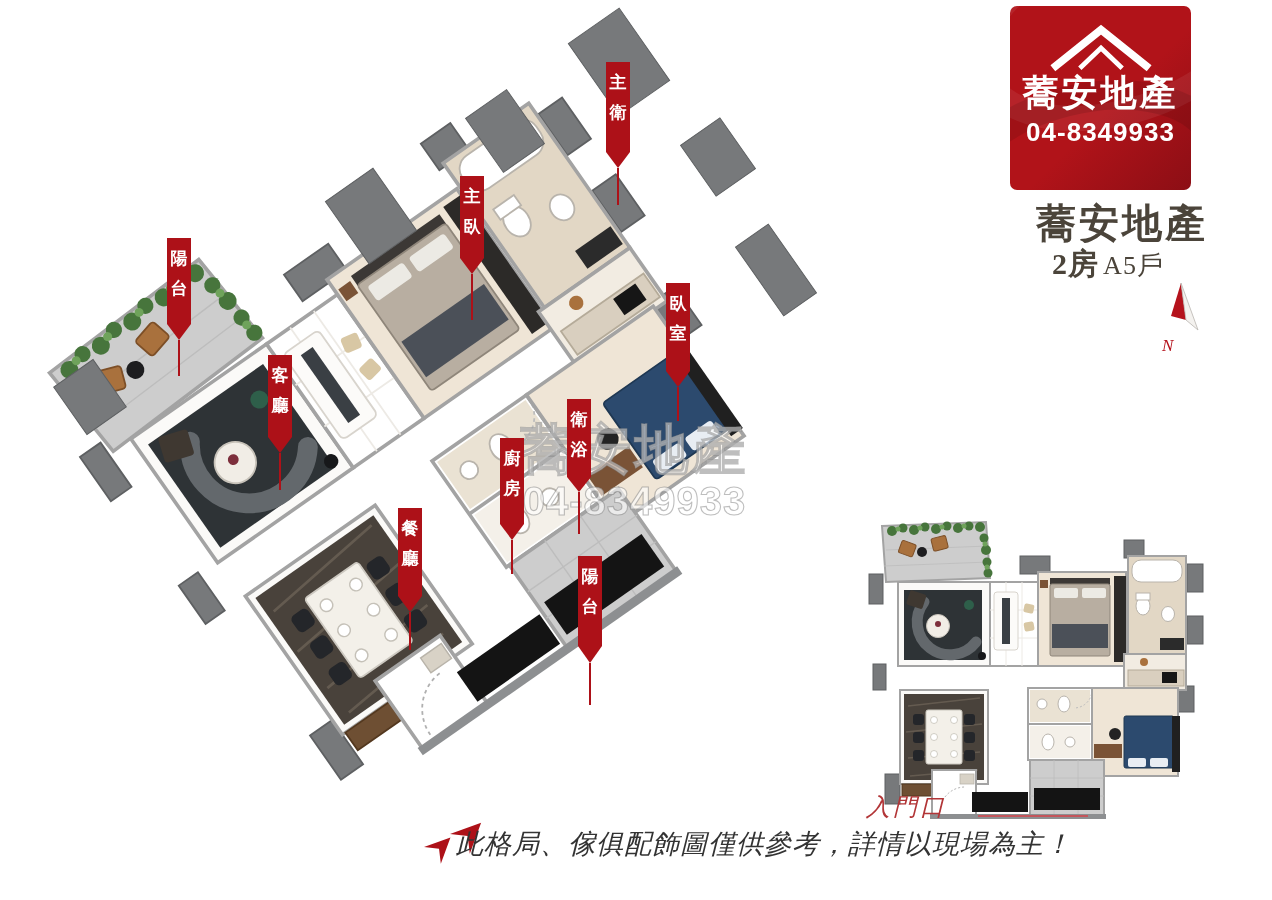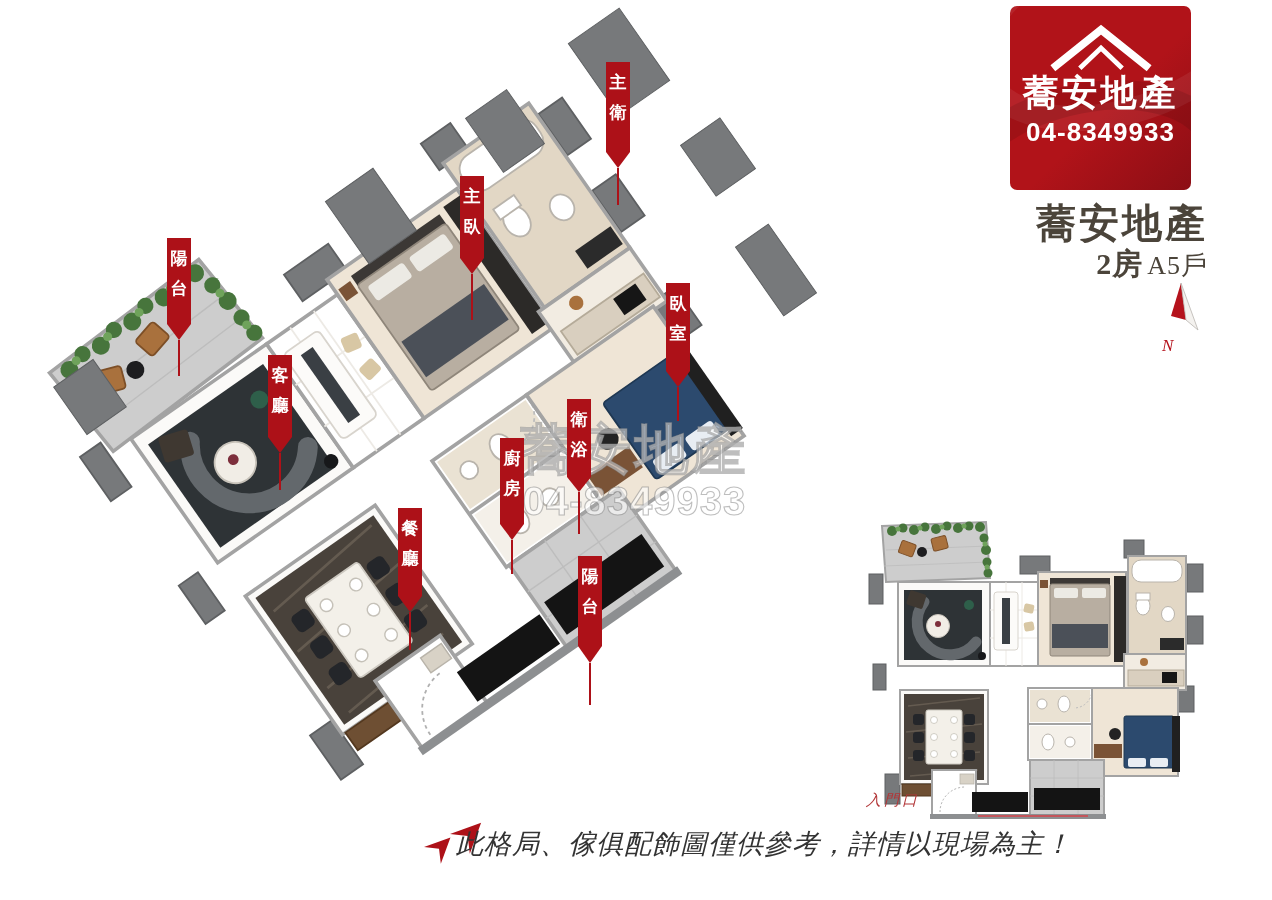--- a/index.html
+++ b/index.html
@@ -48,30 +48,30 @@
   .logo-roof{margin-top:16px;}
   .logo-brand{color:#fff;font-size:36px;font-weight:800;letter-spacing:3px;line-height:1.05;z-index:1;}
   .logo-phone{color:#fff;font-size:26px;font-weight:700;letter-spacing:1px;margin-top:5px;z-index:1;}
 
   .project-title{
     position:absolute;left:1008px;top:196px;width:200px;text-align:right;z-index:4;
     font-family:"Liberation Serif",serif;color:var(--title-text);
     font-size:40px;font-weight:700;letter-spacing:3px;white-space:nowrap;
   }
   .project-sub{
-    position:absolute;left:1008px;top:244px;width:200px;text-align:right;z-index:4;
+    position:absolute;left:1008px;top:244px;width:200px;text-align:center;z-index:4;
     font-family:"Liberation Serif",serif;color:var(--title-text);white-space:nowrap;
   }
   .project-sub .rooms{font-size:30px;font-weight:700;letter-spacing:1px;}
   .project-sub .unit{font-size:26px;font-weight:500;letter-spacing:1px;margin-left:4px;}
 
   .entrance-label{
     position:absolute;left:866px;top:791px;z-index:4;
     font-family:"Liberation Serif",serif;font-style:italic;
-    color:var(--entrance-red);font-size:15px;letter-spacing:3px;
+    color:var(--entrance-red);font-size:24px;letter-spacing:3px;
   }
   .disclaimer{
     position:absolute;left:456px;top:826px;z-index:4;white-space:nowrap;
     font-family:"Liberation Serif",serif;font-style:italic;
     color:var(--disclaimer-text);font-size:27px;letter-spacing:1px;
   }
 </style>
 </head>
 <body style="--label-red: #ad1118; --logo-red: #b11319; --logo-red-dark: #8c0e15; --title-text: #4b443a; --disclaimer-text: #333333; --entrance-red: #b23537; --compass-red: #b5121c;">
 

